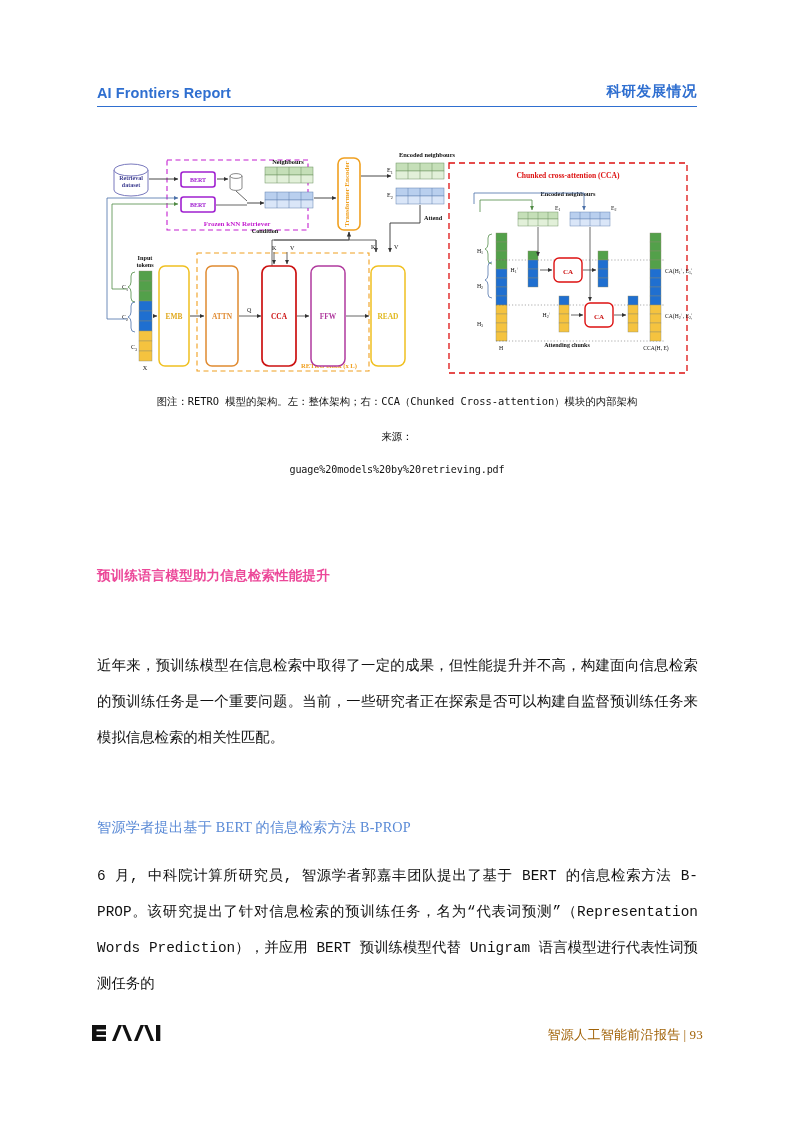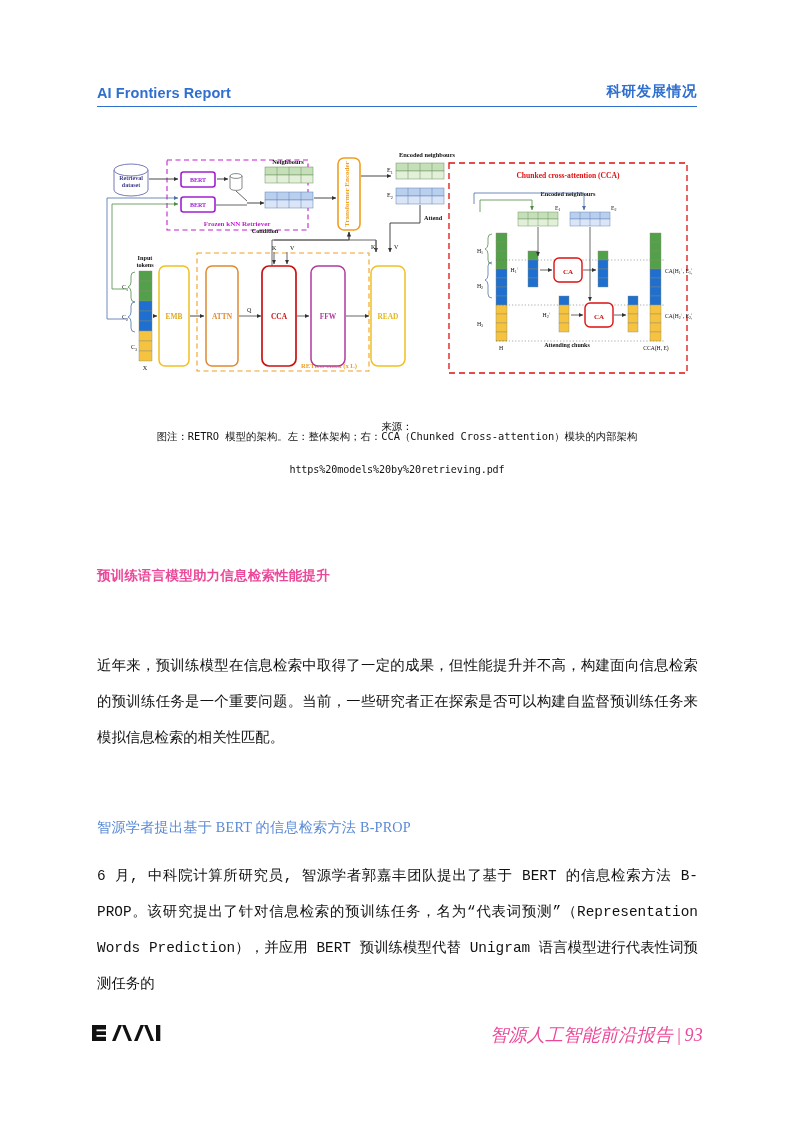--- a/index.html
+++ b/index.html
@@ -113,24 +113,23 @@
     width: 613px;
     display: flex;
     align-items: center;
     justify-content: space-between;
   }
   .logo {
     display: block;
   }
   .footer-right {
     font-family: "Liberation Serif", "DejaVu Serif", serif;
-    font-size: 18px;
-    color: #ec4899;
+    font-size: 13px;
+    color: #a16207;
     letter-spacing: 0.3px;
-    font-style: italic;
   }
   .footer-right .sep { margin: 0 3px; }
 </style>
 </head>
 <body>
 
 <div class="page">
 
   <div class="header">
     <div class="header-left">AI Frontiers Report</div>
@@ -413,23 +412,23 @@
         </g>
         <text x="561" y="125" font-family="Liberation Serif, serif" font-size="5.6" fill="#111">CA(H<tspan font-size="3.9" dy="1.3">1</tspan><tspan font-size="3.9" dy="-3.2">+</tspan><tspan font-size="5.6" dy="1.9">, E</tspan><tspan font-size="3.9" dy="1.3">1</tspan><tspan font-size="5.6" dy="-1.3">)</tspan></text>
         <text x="561" y="170" font-family="Liberation Serif, serif" font-size="5.6" fill="#111">CA(H<tspan font-size="3.9" dy="1.3">2</tspan><tspan font-size="3.9" dy="-3.2">+</tspan><tspan font-size="5.6" dy="1.9">, E</tspan><tspan font-size="3.9" dy="1.3">2</tspan><tspan font-size="5.6" dy="-1.3">)</tspan></text>
         <text x="552" y="202" font-family="Liberation Serif, serif" font-size="5.6" fill="#111" text-anchor="middle">CCA(H, E)</text>
         <text x="463" y="199" font-family="Liberation Serif, serif" font-size="6" font-weight="bold" fill="#111" text-anchor="middle">Attending chunks</text>
       </g>
     </svg>
   </div>
 
   <div class="caption-block">
+    <div class="caption-line cap-1">图注：RETRO 模型的架构。左：整体架构；右：CCA（Chunked Cross-attention）模块的内部架构</div>
     <div class="caption-line cap-2">来源：</div>
-    <div class="caption-line cap-1">图注：RETRO 模型的架构。左：整体架构；右：CCA（Chunked Cross-attention）模块的内部架构</div>
-    <div class="caption-line cap-4">https%20models%20by%20retrieving.pdf</div>
+    <div class="caption-line cap-4">guage%20models%20by%20retrieving.pdf</div>
   </div>
 
   <div class="section-heading">预训练语言模型助力信息检索性能提升</div>
 
   <div class="body-para para-1">近年来，预训练模型在信息检索中取得了一定的成果，但性能提升并不高，构建面向信息检索的预训练任务是一个重要问题。当前，一些研究者正在探索是否可以构建自监督预训练任务来模拟信息检索的相关性匹配。</div>
 
   <div class="sub-heading">智源学者提出基于 BERT 的信息检索方法 B-PROP</div>
 
   <div class="body-para para-2">6 月, 中科院计算所研究员, 智源学者郭嘉丰团队提出了基于 BERT 的信息检索方法 B-PROP。该研究提出了针对信息检索的预训练任务，名为“代表词预测”（Representation Words Prediction），并应用 BERT 预训练模型代替 Unigram 语言模型进行代表性词预测任务的</div>
 

